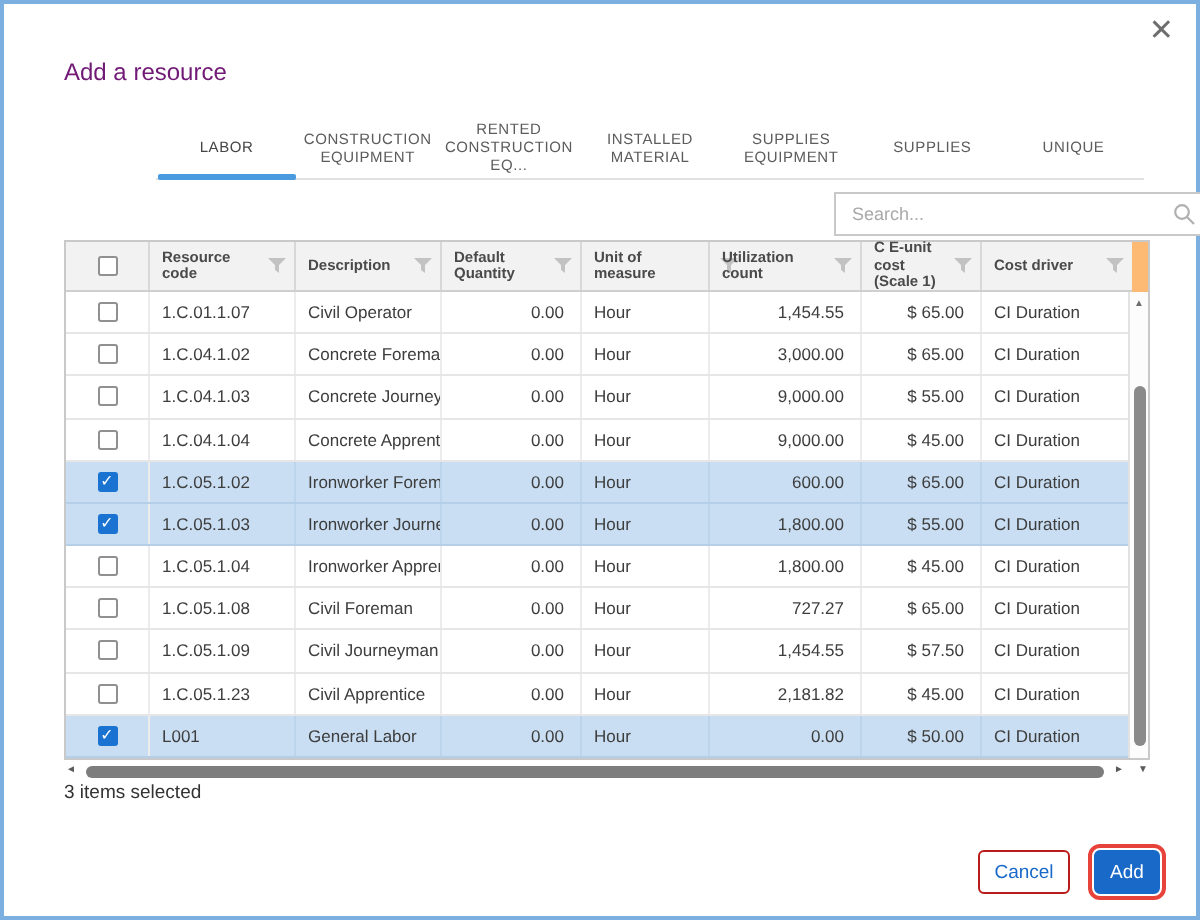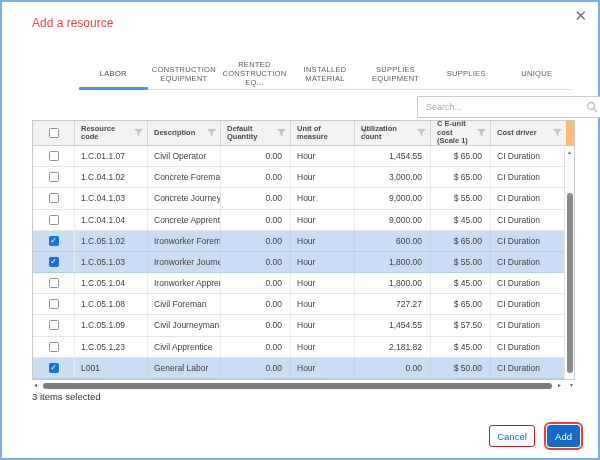--- a/index.html
+++ b/index.html
@@ -3,21 +3,21 @@
 <meta charset="utf-8">
 <style>
   * { box-sizing: border-box; margin: 0; padding: 0; }
   html,body { width:600px; height:460px; }
   body { font-family: "Liberation Sans", "DejaVu Sans", sans-serif; background:#fff; position:relative; }
 
   .dialog { position:absolute; inset:0; background:#fff; border:2px solid #7cb0e0; }
 
   .close { position:absolute; top:6px; right:11px; font-size:15px; color:#6e6e6e; cursor:pointer; line-height:15px; }
 
-  .title { position:absolute; left:30px; top:14px; font-size:12px; font-weight:400; color:#ef4444; }
+  .title { position:absolute; left:30px; top:27px; font-size:12px; font-weight:400; color:#701a75; }
 
   
   .tabs { position:absolute; left:76px; top:56px; width:494px; height:32px; display:flex; border-bottom:1px solid #e0e0e0; }
   .tab { flex:1; display:flex; align-items:center; justify-content:center; text-align:center;
          font-size:7.5px; line-height:9px; color:#5c5c5c; letter-spacing:.3px; position:relative; cursor:pointer; padding:0 3px; }
   .tab.active { color:#454545; }
   .tab.active::after { content:''; position:absolute; left:1px; right:1px; bottom:-1px; height:3px; background:#4a9ae0; border-radius:1px; }
 
   
   .search { position:absolute; left:415px; top:94px; width:188px; height:22px; border:1px solid #c9c9c9; background:#fff; display:flex; align-items:center; }

